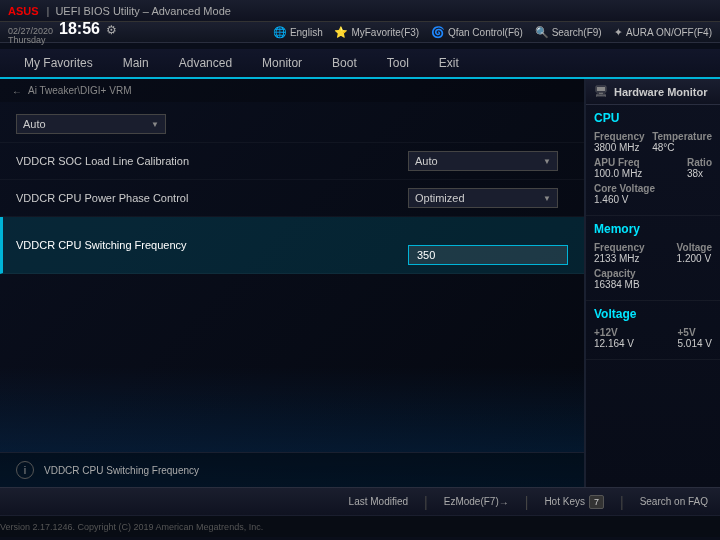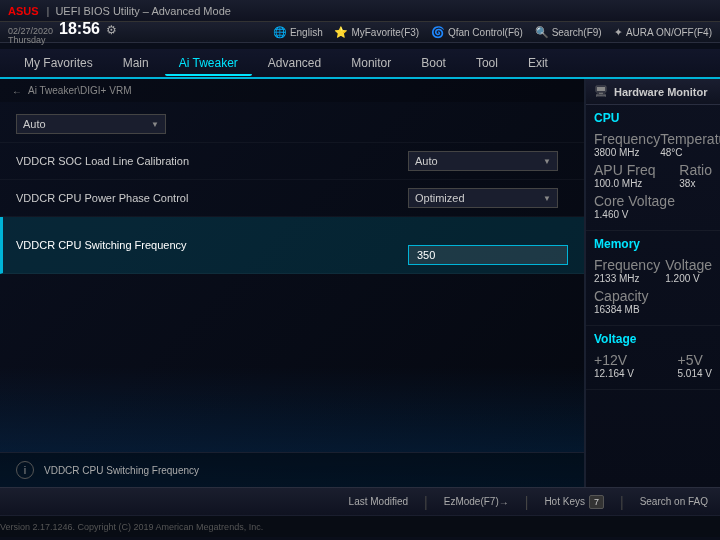--- a/index.html
+++ b/index.html
@@ -231,22 +231,23 @@
       color: #00e5ff;
       font-weight: bold;
       margin-bottom: 6px;
     }
     .hw-row {
       display: flex;
       justify-content: space-between;
       margin-bottom: 4px;
     }
     .hw-label {
-      font-size: 14px;
+      font-size: 10px;
       color: #888;
+      font-weight: bold;
     }
     .hw-value {
       font-size: 10px;
       color: #ccc;
     }
 
     
     #bottombar {
       display: flex;
       align-items: center;
@@ -349,21 +350,20 @@
     <div class="toolbar-item">
       <span class="tb-icon">✦</span>
       <span>AURA ON/OFF(F4)</span>
     </div>
   </div>
 </div>
 
 <div id="navbar">
   <div class="nav-item">My Favorites</div>
   <div class="nav-item">Main</div>
-  <div class="nav-item active">Ai Tweaker</div>
   <div class="nav-item">Advanced</div>
   <div class="nav-item">Monitor</div>
   <div class="nav-item">Boot</div>
   <div class="nav-item">Tool</div>
   <div class="nav-item">Exit</div>
 </div>
 
 <div id="main">
 
   <div id="left-panel">

